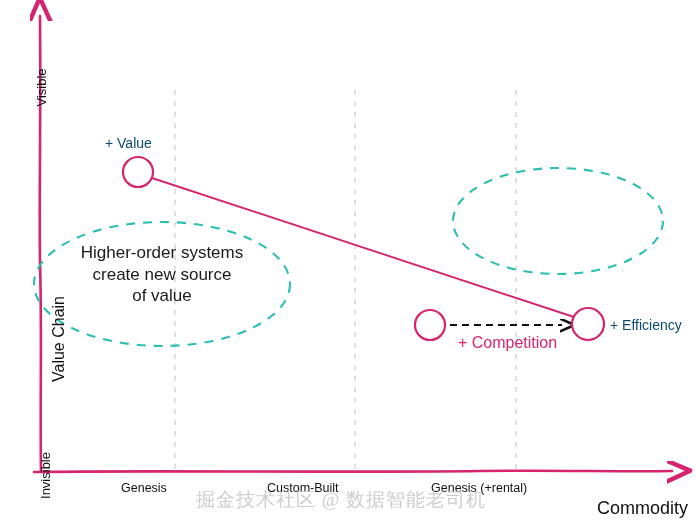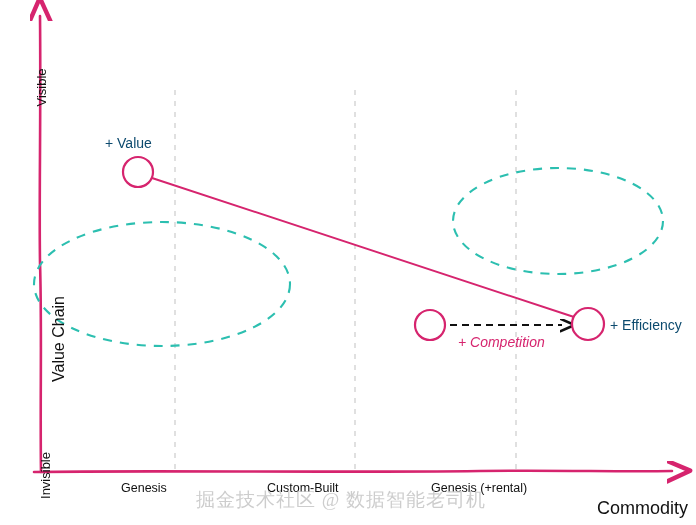--- a/index.html
+++ b/index.html
@@ -21,21 +21,21 @@
   .y-title{left:16px;top:330px;font-size:16px;transform:rotate(-90deg);}
 
   .x-title{position:absolute;right:8px;top:498px;font-size:18px;color:#111;white-space:nowrap;}
 
   .tick{position:absolute;top:481px;font-size:12.5px;color:#111;white-space:nowrap;margin-left:48px;}
 
   .node-label{
     position:absolute;font-size:14px;color:#0c4a6e;white-space:nowrap;
   }
   .edge-label{
-    position:absolute;font-size:14px;color:#D6246E;white-space:nowrap;font-style:italic;
+    position:absolute;font-size:16px;color:#D6246E;white-space:nowrap;
   }
   .annot{
     position:absolute;text-align:center;color:#1a1a1a;
     font-size:17px;line-height:1.27;white-space:pre-line;
   }
   .watermark{
     position:absolute;left:196px;top:487px;width:430px;
     font-size:19px;color:#c9c9c9;opacity:.92;white-space:nowrap;
     font-family:Liberation Serif, serif;letter-spacing:1px;
     pointer-events:none;
@@ -86,16 +86,19 @@
   <div class="tick" style="left:219px">Custom-Built</div>
   <div class="tick" style="left:383px">Genesis (+rental)</div>
 
   <div class="x-title">Commodity</div>
 
   <div class="node-label" style="left:105px;top:135px">+ Value</div>
   <div class="node-label" style="left:610px;top:317px">+ Efficiency</div>
 
   <div class="edge-label" style="left:458px;top:334px">+ Competition</div>
 
+  <div class="annot" style="left:34px;top:242px;width:256px">Higher-order systems
+create new source
+of value</div>
 
   <div class="watermark">掘金技术社区 @ 数据智能老司机</div>
 
 </div>
 
 </body></html>

